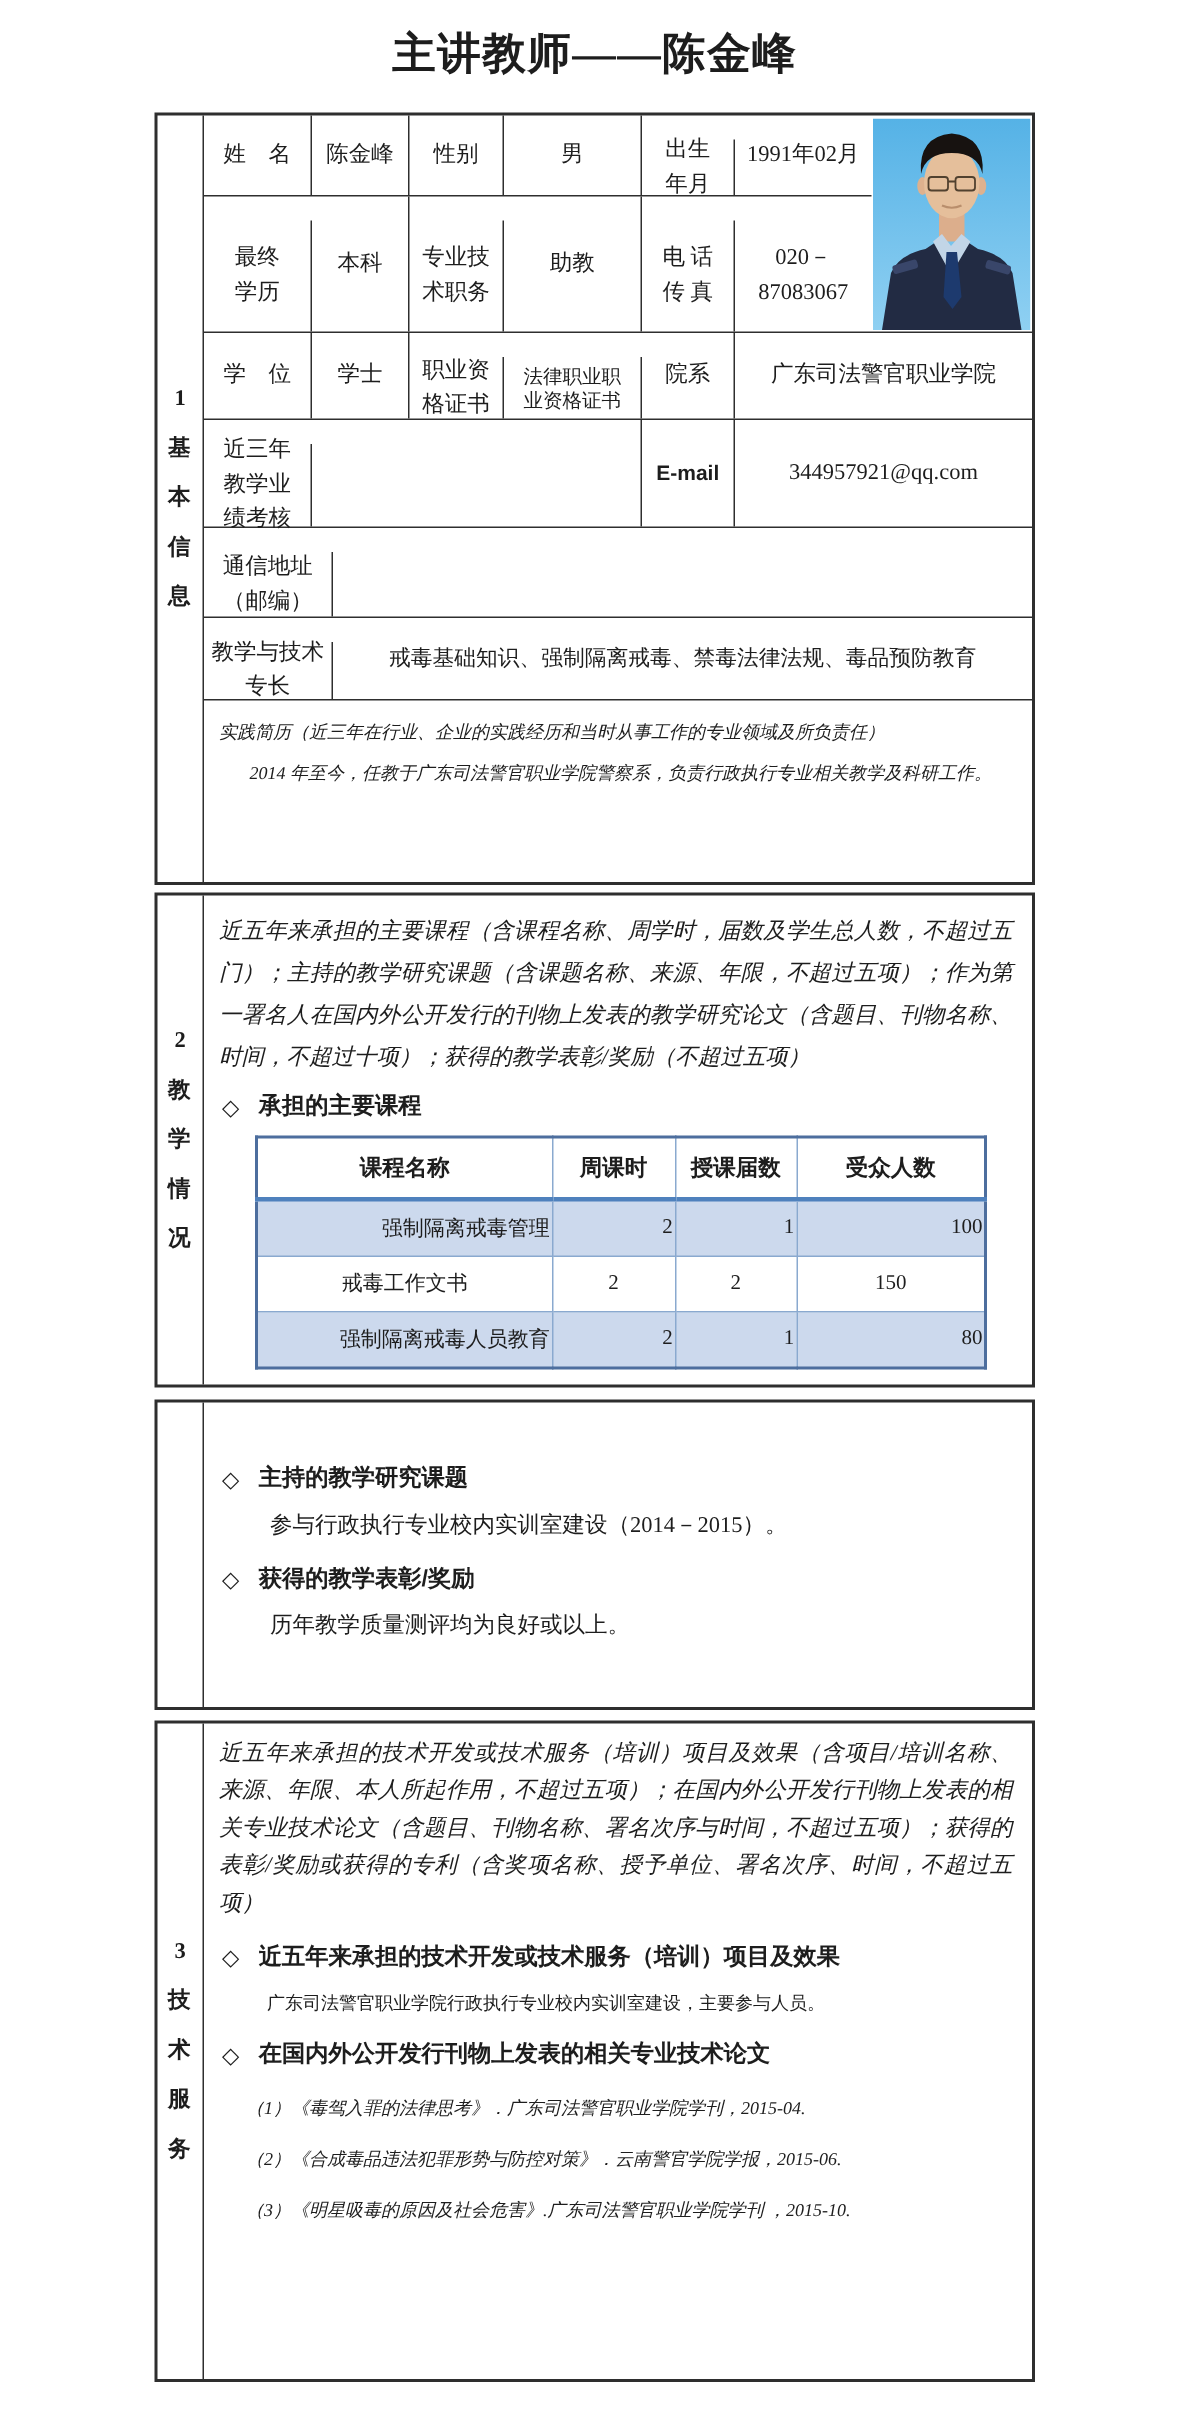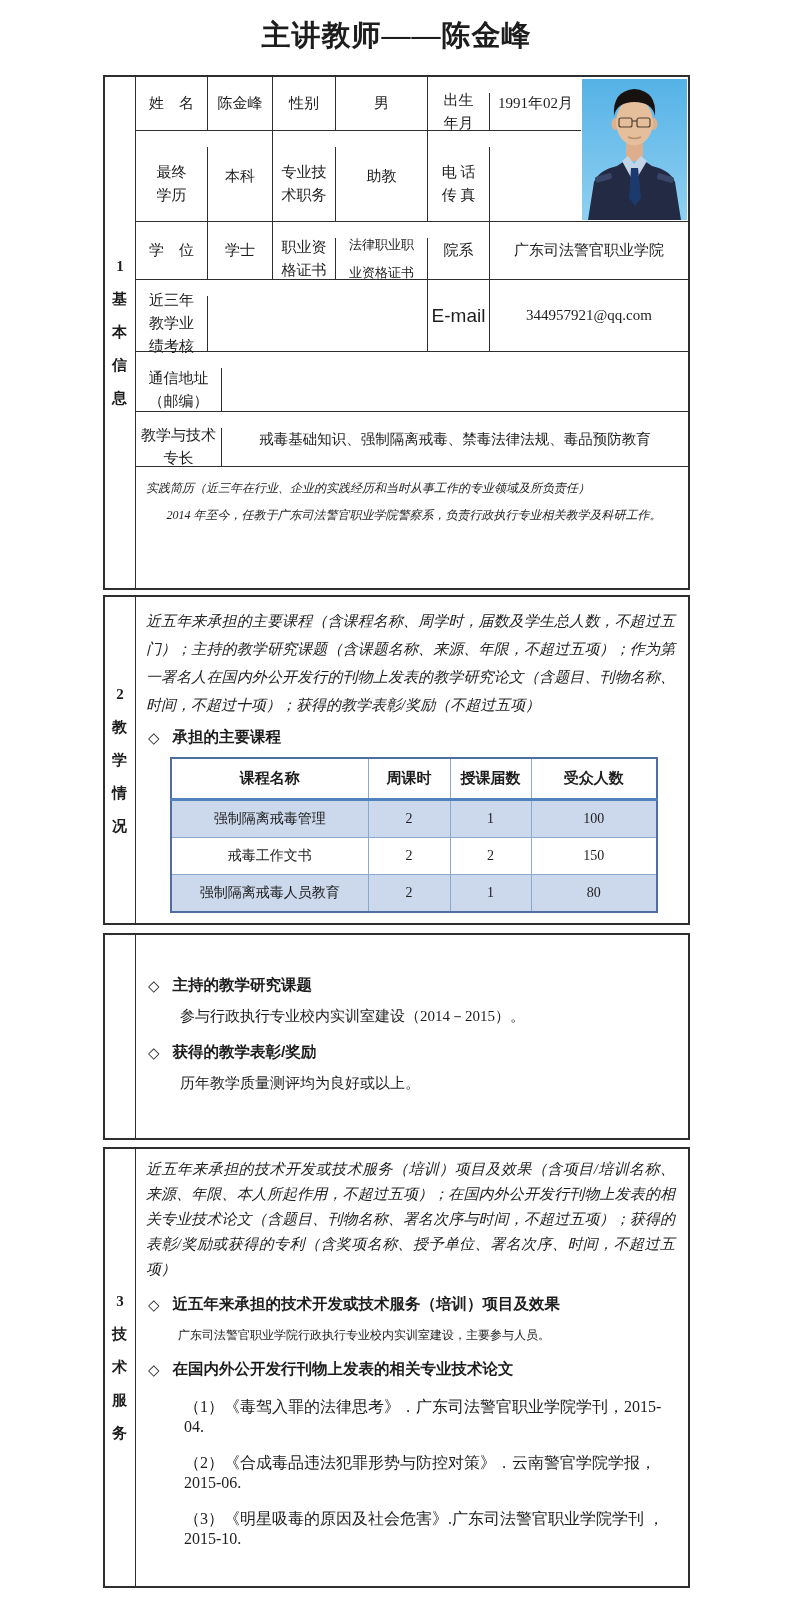--- a/index.html
+++ b/index.html
@@ -36,22 +36,22 @@
   }
   .c.cl{border-right:none;}
   .pl{white-space:pre-line;margin-top:16px;}
   .rgroup{display:flex;border-bottom:1px solid #2e2e2e;height:144px;flex-shrink:0;}
   .leftrows{width:445px;display:flex;flex-direction:column;}
   .leftrows .r:last-child{border-bottom:none;flex:1;}
   .photocell{
     width:107px;box-sizing:border-box;display:flex;
     align-items:center;justify-content:center;padding:1px;
   }
-  .sm{font-size:13px;line-height:28px;}
-  .emlabel{font-family:"Liberation Sans",sans-serif;font-weight:normal;font-size:19px;}
+  .sm{font-size:13px;line-height:16px;}
+  .emlabel{font-family:"Liberation Sans",sans-serif;font-weight:bold;font-size:14px;}
   .resume{
     flex:1;padding:8px 12px 0 10px;text-align:left;font-style:italic;
     font-size:12px;line-height:27px;
   }
   .resume p{margin:0;}
   .resume .body{text-indent:1.7em;}
   .content2{flex:1;padding:10px 13px 0 10px;min-width:0;}
   .intro{font-style:italic;font-size:15px;line-height:28px;margin:0;text-align:justify;}
   .intro3{line-height:25px;}
   .dh{
@@ -65,22 +65,22 @@
     border:2px solid #4d6e9e;table-layout:fixed;padding-left:40px;
   }
   table.course th{
     height:37px;background:#ffffff;font-weight:bold;font-size:15px;
     font-family:"Liberation Sans",sans-serif;
     border:1px solid #8aa9cf;border-bottom:3px solid #4f81bd;text-align:center;
   }
   table.course td{
     height:34px;border:1px solid #8aa9cf;text-align:center;font-size:14px;
   }
-  table.course tr.shaded td{background:#ccd9ed;}
-  .paper{margin:17px 0 0 38px;font-size:16px;}
+  table.course tr.shaded td{background:#ccd9ed;text-align:right;}
+  .paper{margin:17px 0 0 18px;font-size:12px;font-style:italic;}
   .p-item{margin:12px 0 0 32px;font-size:12px;}
 </style>
 </head>
 <body>
 
 <h1 class="title">主讲教师——陈金峰</h1>
 
 <section class="box box1">
   <div class="seccol">
     <div class="secno">1</div>
@@ -101,20 +101,22 @@
         </div>
         <div class="r" style="height:90px">
           <div class="c pl" style="width:72px">最终
 学历</div>
           <div class="c" style="width:65px">本科</div>
           <div class="c pl" style="width:63px">专业技
 术职务</div>
           <div class="c" style="width:92px">助教</div>
           <div class="c pl" style="width:62px">电 话
 传 真</div>
+          <div class="c cl pl" style="width:91px">020－
+87083067</div>
         </div>
       </div>
       <div class="photocell">
         <svg width="105" height="141" viewBox="0 0 105 141">
           <defs>
             <linearGradient id="bg" x1="0" y1="0" x2="0" y2="1">
               <stop offset="0" stop-color="#55b2e6"></stop>
               <stop offset="1" stop-color="#8fd0f2"></stop>
             </linearGradient>
           </defs>

